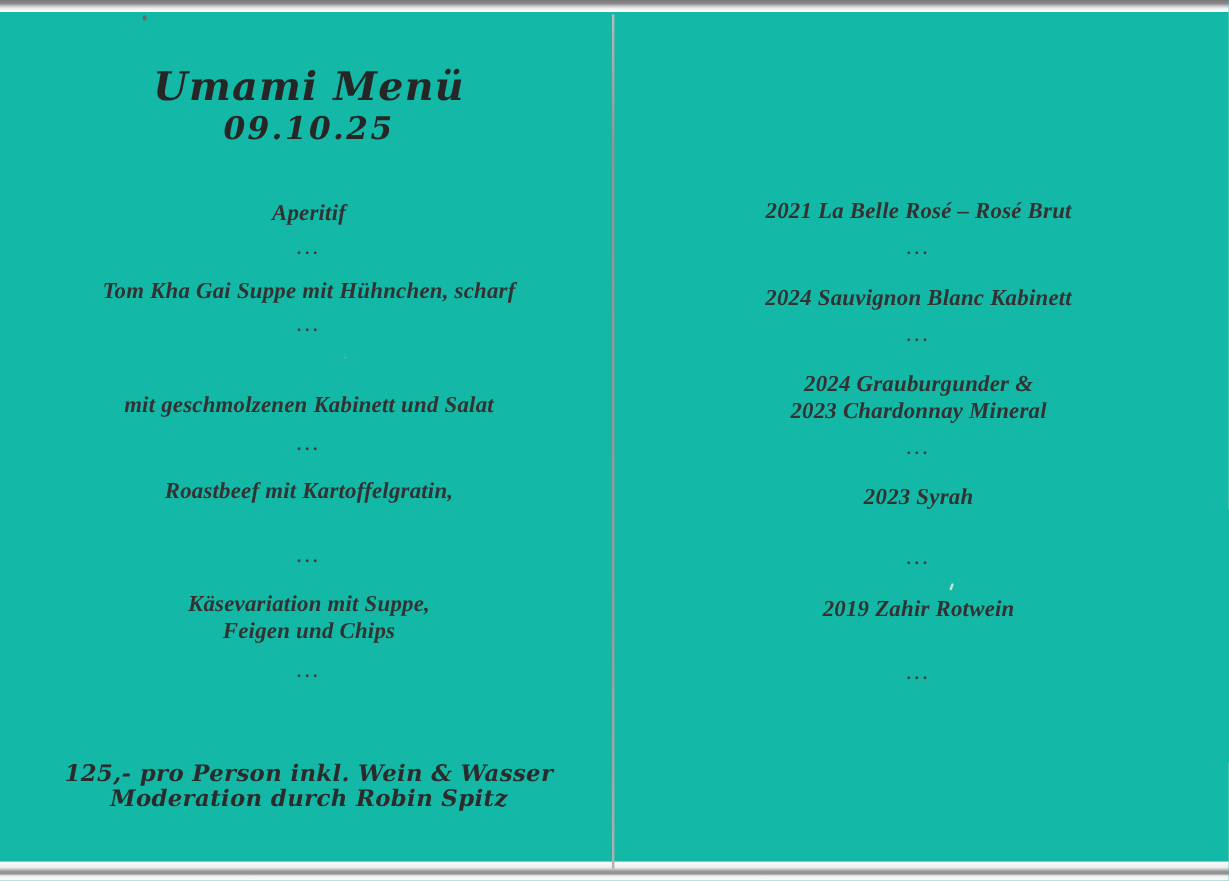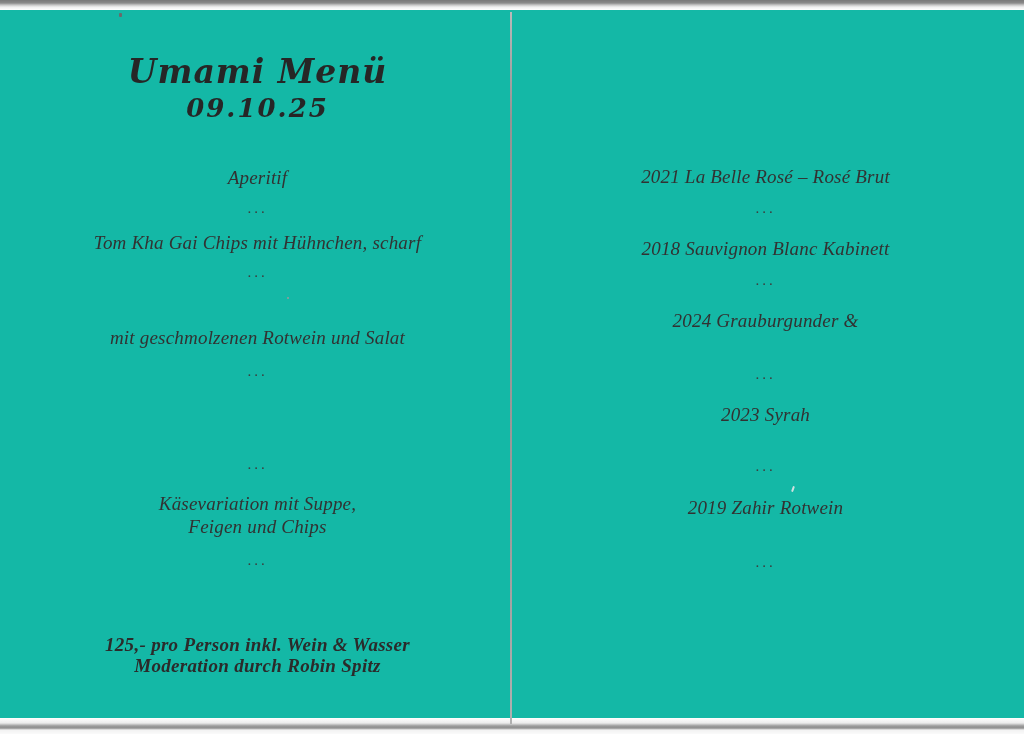--- a/index.html
+++ b/index.html
@@ -63,20 +63,21 @@
     position: absolute;
     left: 0;
     width: 100%;
     text-align: center;
     font-style: italic;
     font-size: 19px;
     line-height: 26px;
     color: #323232;
     letter-spacing: 0.2px;
     white-space: nowrap;
+    font-weight: bold;
   }
   .dots {
     font-style: normal;
     font-size: 15px;
     line-height: 20px;
     letter-spacing: 3px;
     color: #3d3d3d;
   }
   .script {
     font-family: "DejaVu Serif", serif;
@@ -93,21 +94,20 @@
     font-size: 26px;
     line-height: 36px;
     letter-spacing: 2px;
     color: #262626;
   }
   .footer-note {
     font-size: 19px;
     line-height: 26px;
     color: #2b2b2b;
     letter-spacing: 0.3px;
-    font-family: Liberation Serif, serif;
   }
 </style>
 </head>
 <body>
 
 <div class="scan">
 
   <div class="edge-top"></div>
   <div class="edge-bottom"></div>
   <div class="edge-right"></div>
@@ -115,39 +115,41 @@
   <div class="speck s1"></div>
   <div class="speck s2"></div>
   <div class="speck s3"></div>
 
   <div class="page-col left">
     <div class="line script title" style="top:50px">Umami Menü</div>
     <div class="line script date" style="top:90px">09.10.25</div>
 
     <div class="line" style="top:165px">Aperitif</div>
     <div class="line dots" style="top:198px">...</div>
-    <div class="line" style="top:230px">Tom Kha Gai Chips mit Hühnchen, scharf</div>
+    <div class="line" style="top:230px">Tom Kha Gai Suppe mit Hühnchen, scharf</div>
     <div class="line dots" style="top:262px">...</div>
-    <div class="line" style="top:325px">mit geschmolzenen Rotwein und Salat</div>
+    <div class="line" style="top:325px">mit geschmolzenen Kabinett und Salat</div>
     <div class="line dots" style="top:361px">...</div>
+    <div class="line" style="top:397px">Roastbeef mit Kartoffelgratin,</div>
     <div class="line dots" style="top:454px">...</div>
     <div class="line" style="top:491px">Käsevariation mit Suppe,</div>
     <div class="line" style="top:514px">Feigen und Chips</div>
     <div class="line dots" style="top:550px">...</div>
 
     <div class="line script footer-note" style="top:632px">125,- pro Person inkl. Wein &amp; Wasser</div>
     <div class="line script footer-note" style="top:653px">Moderation durch Robin Spitz</div>
   </div>
 
   <div class="page-col right">
     <div class="line" style="top:164px">2021 La Belle Rosé – Rosé Brut</div>
     <div class="line dots" style="top:198px">...</div>
-    <div class="line" style="top:236px">2018 Sauvignon Blanc Kabinett</div>
+    <div class="line" style="top:236px">2024 Sauvignon Blanc Kabinett</div>
     <div class="line dots" style="top:270px">...</div>
     <div class="line" style="top:308px">2024 Grauburgunder &amp;</div>
+    <div class="line" style="top:330px">2023 Chardonnay Mineral</div>
     <div class="line dots" style="top:364px">...</div>
     <div class="line" style="top:402px">2023 Syrah</div>
     <div class="line dots" style="top:456px">...</div>
     <div class="line" style="top:495px">2019 Zahir Rotwein</div>
     <div class="line dots" style="top:552px">...</div>
   </div>
 
 </div>
 
 </body></html>

